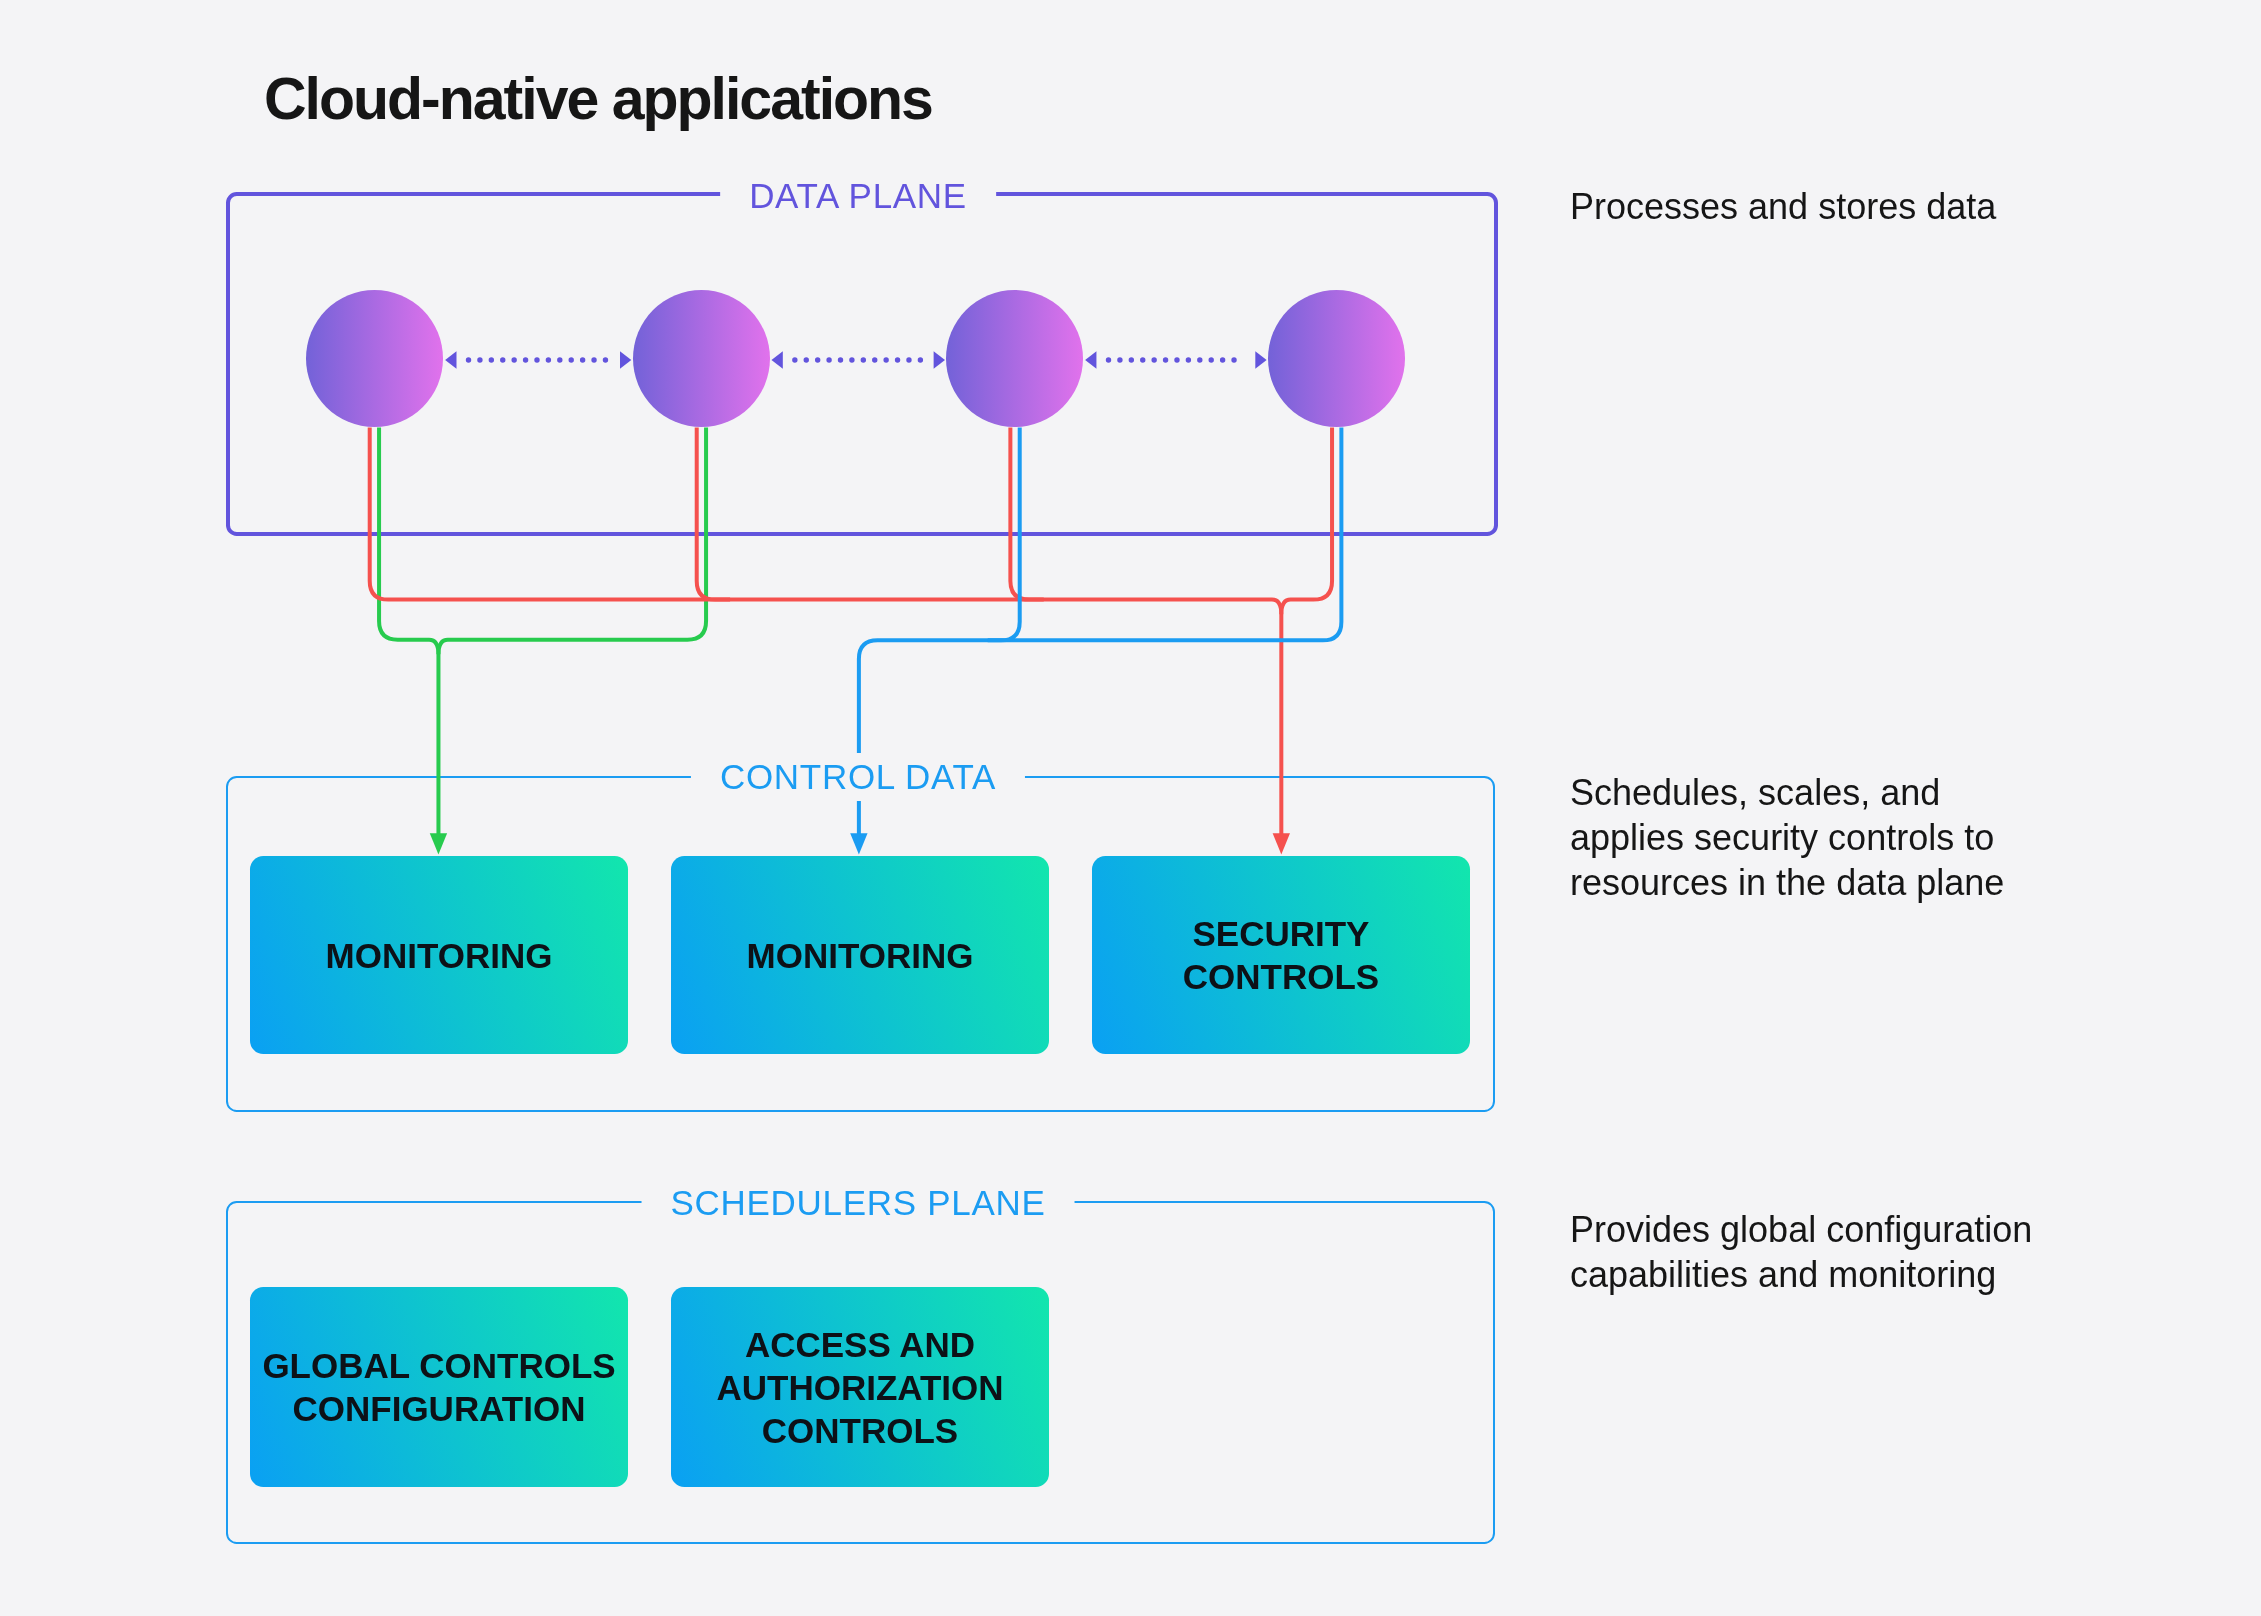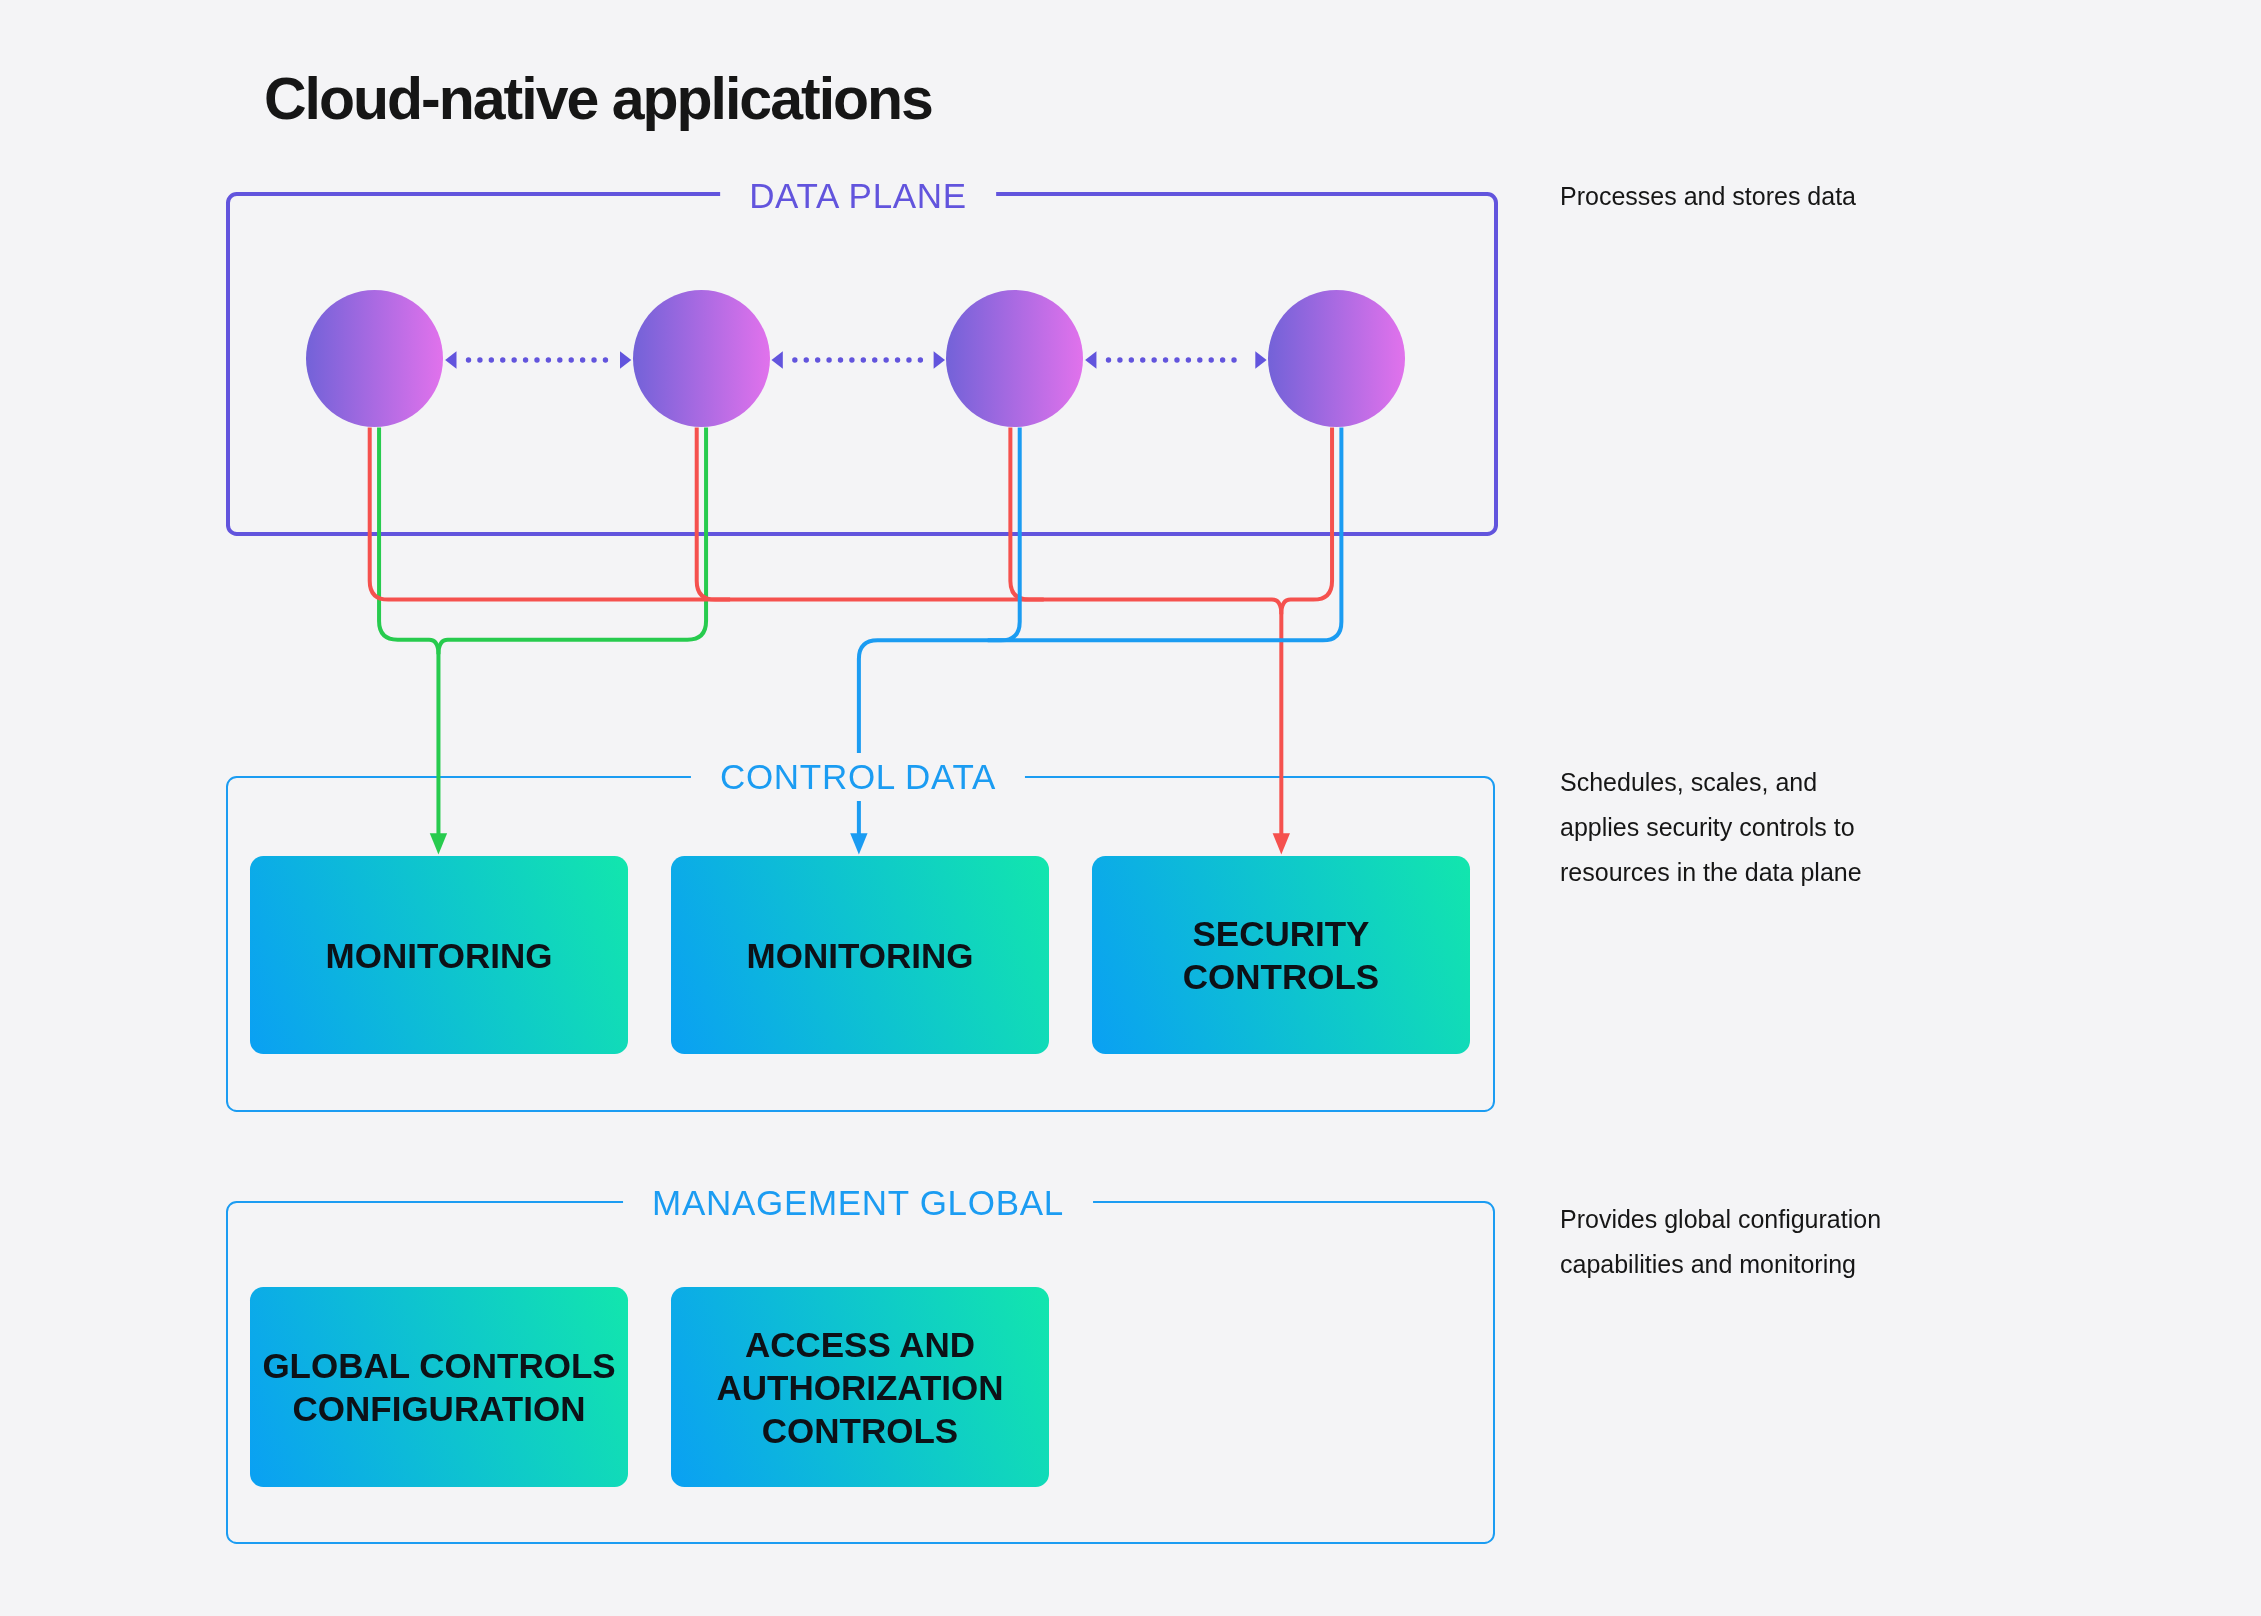--- a/index.html
+++ b/index.html
@@ -45,22 +45,22 @@
   }
   .tbox.row-control{top:856px;height:198px;}
   .tbox.row-management{top:1287px;height:200px;}
   .tbox span{
     font-size:35px;font-weight:700;line-height:43px;letter-spacing:0px;
     color:var(--box-text,#0d1117);white-space:pre-line;
   }
 
   
   .note{
-    position:absolute;left:1556px;margin:4px;z-index:1;
-    font-size:25px;line-height:45px;font-weight:400;
+    position:absolute;left:1556px;margin:14px;z-index:1;
+    font-size:36px;line-height:45px;font-weight:400;
     color:var(--ink,#161616);white-space:pre-line;
   }
 
   svg.wires{position:absolute;left:0;top:0;z-index:2;}
 </style>
 </head>
 <body>
 
 <div class="stage">
 
@@ -107,21 +107,21 @@
     </g>
   </svg>
 
   <div class="node" style="left:306px"></div>
   <div class="node" style="left:633px"></div>
   <div class="node" style="left:946px"></div>
   <div class="node" style="left:1268px"></div>
 
   <div class="plane-label purple" style="left:858px;top:196px">DATA PLANE</div>
   <div class="plane-label blue" style="left:858px;top:777px">CONTROL DATA</div>
-  <div class="plane-label blue" style="left:858px;top:1203px">MANAGEMENT GLOBAL</div>
+  <div class="plane-label blue" style="left:858px;top:1203px">SCHEDULERS PLANE</div>
 
   <div class="tbox row-control" style="left:250px">
     <span>MONITORING</span>
   </div>
   <div class="tbox row-control" style="left:671px">
     <span>MONITORING</span>
   </div>
   <div class="tbox row-control" style="left:1092px">
     <span>SECURITY
 CONTROLS</span>

